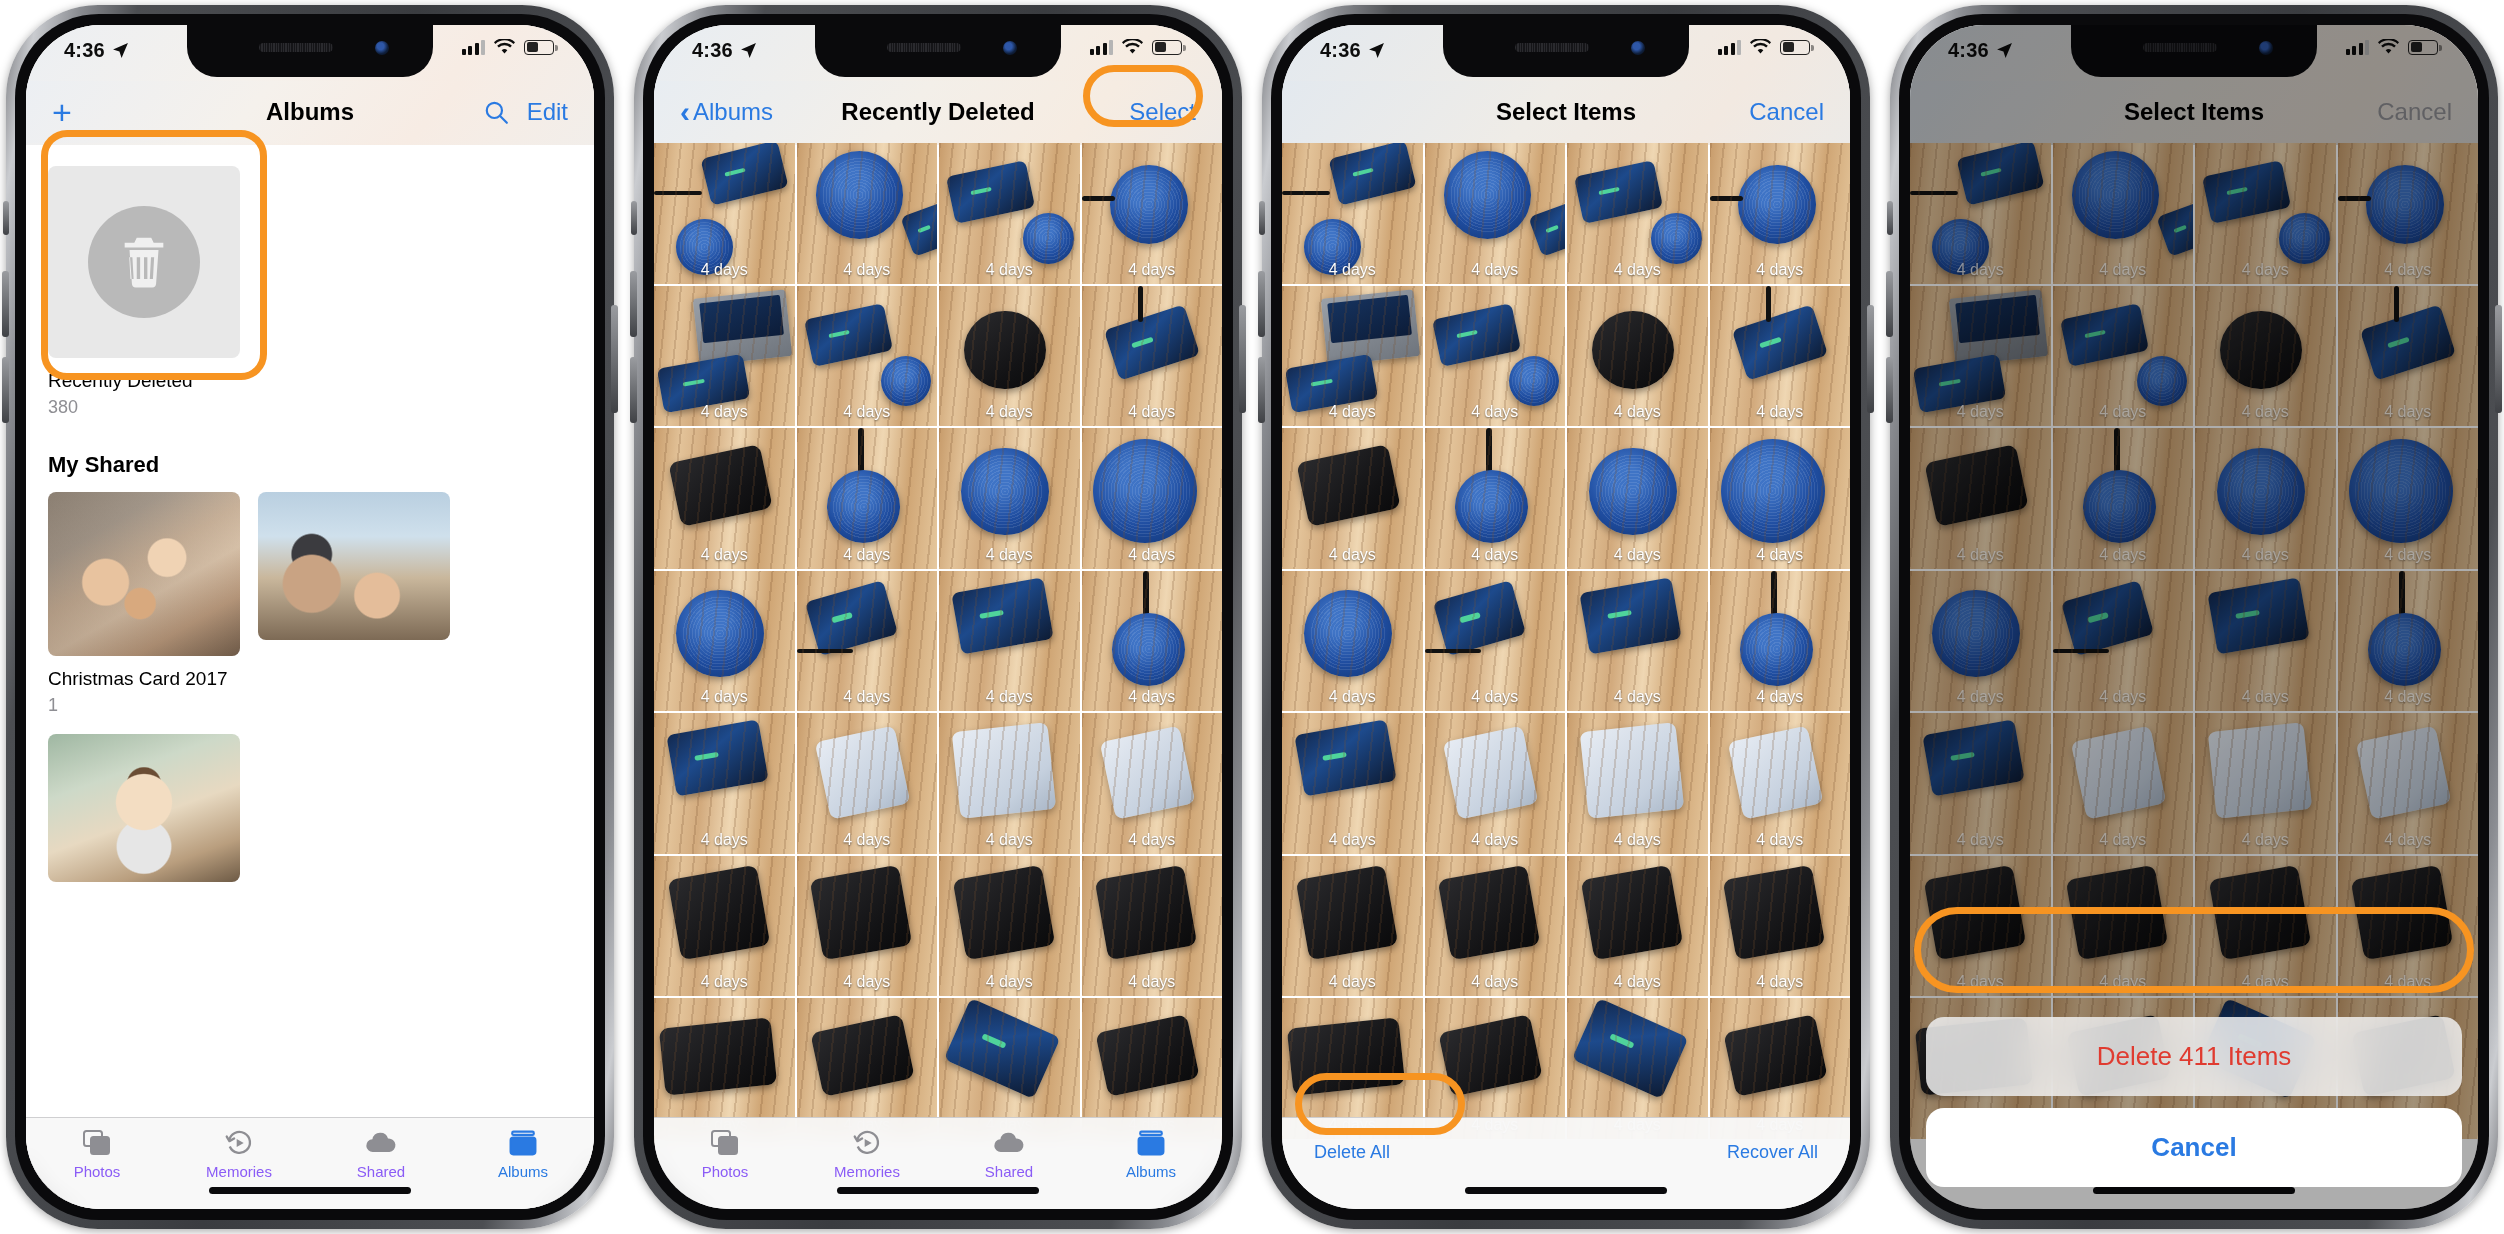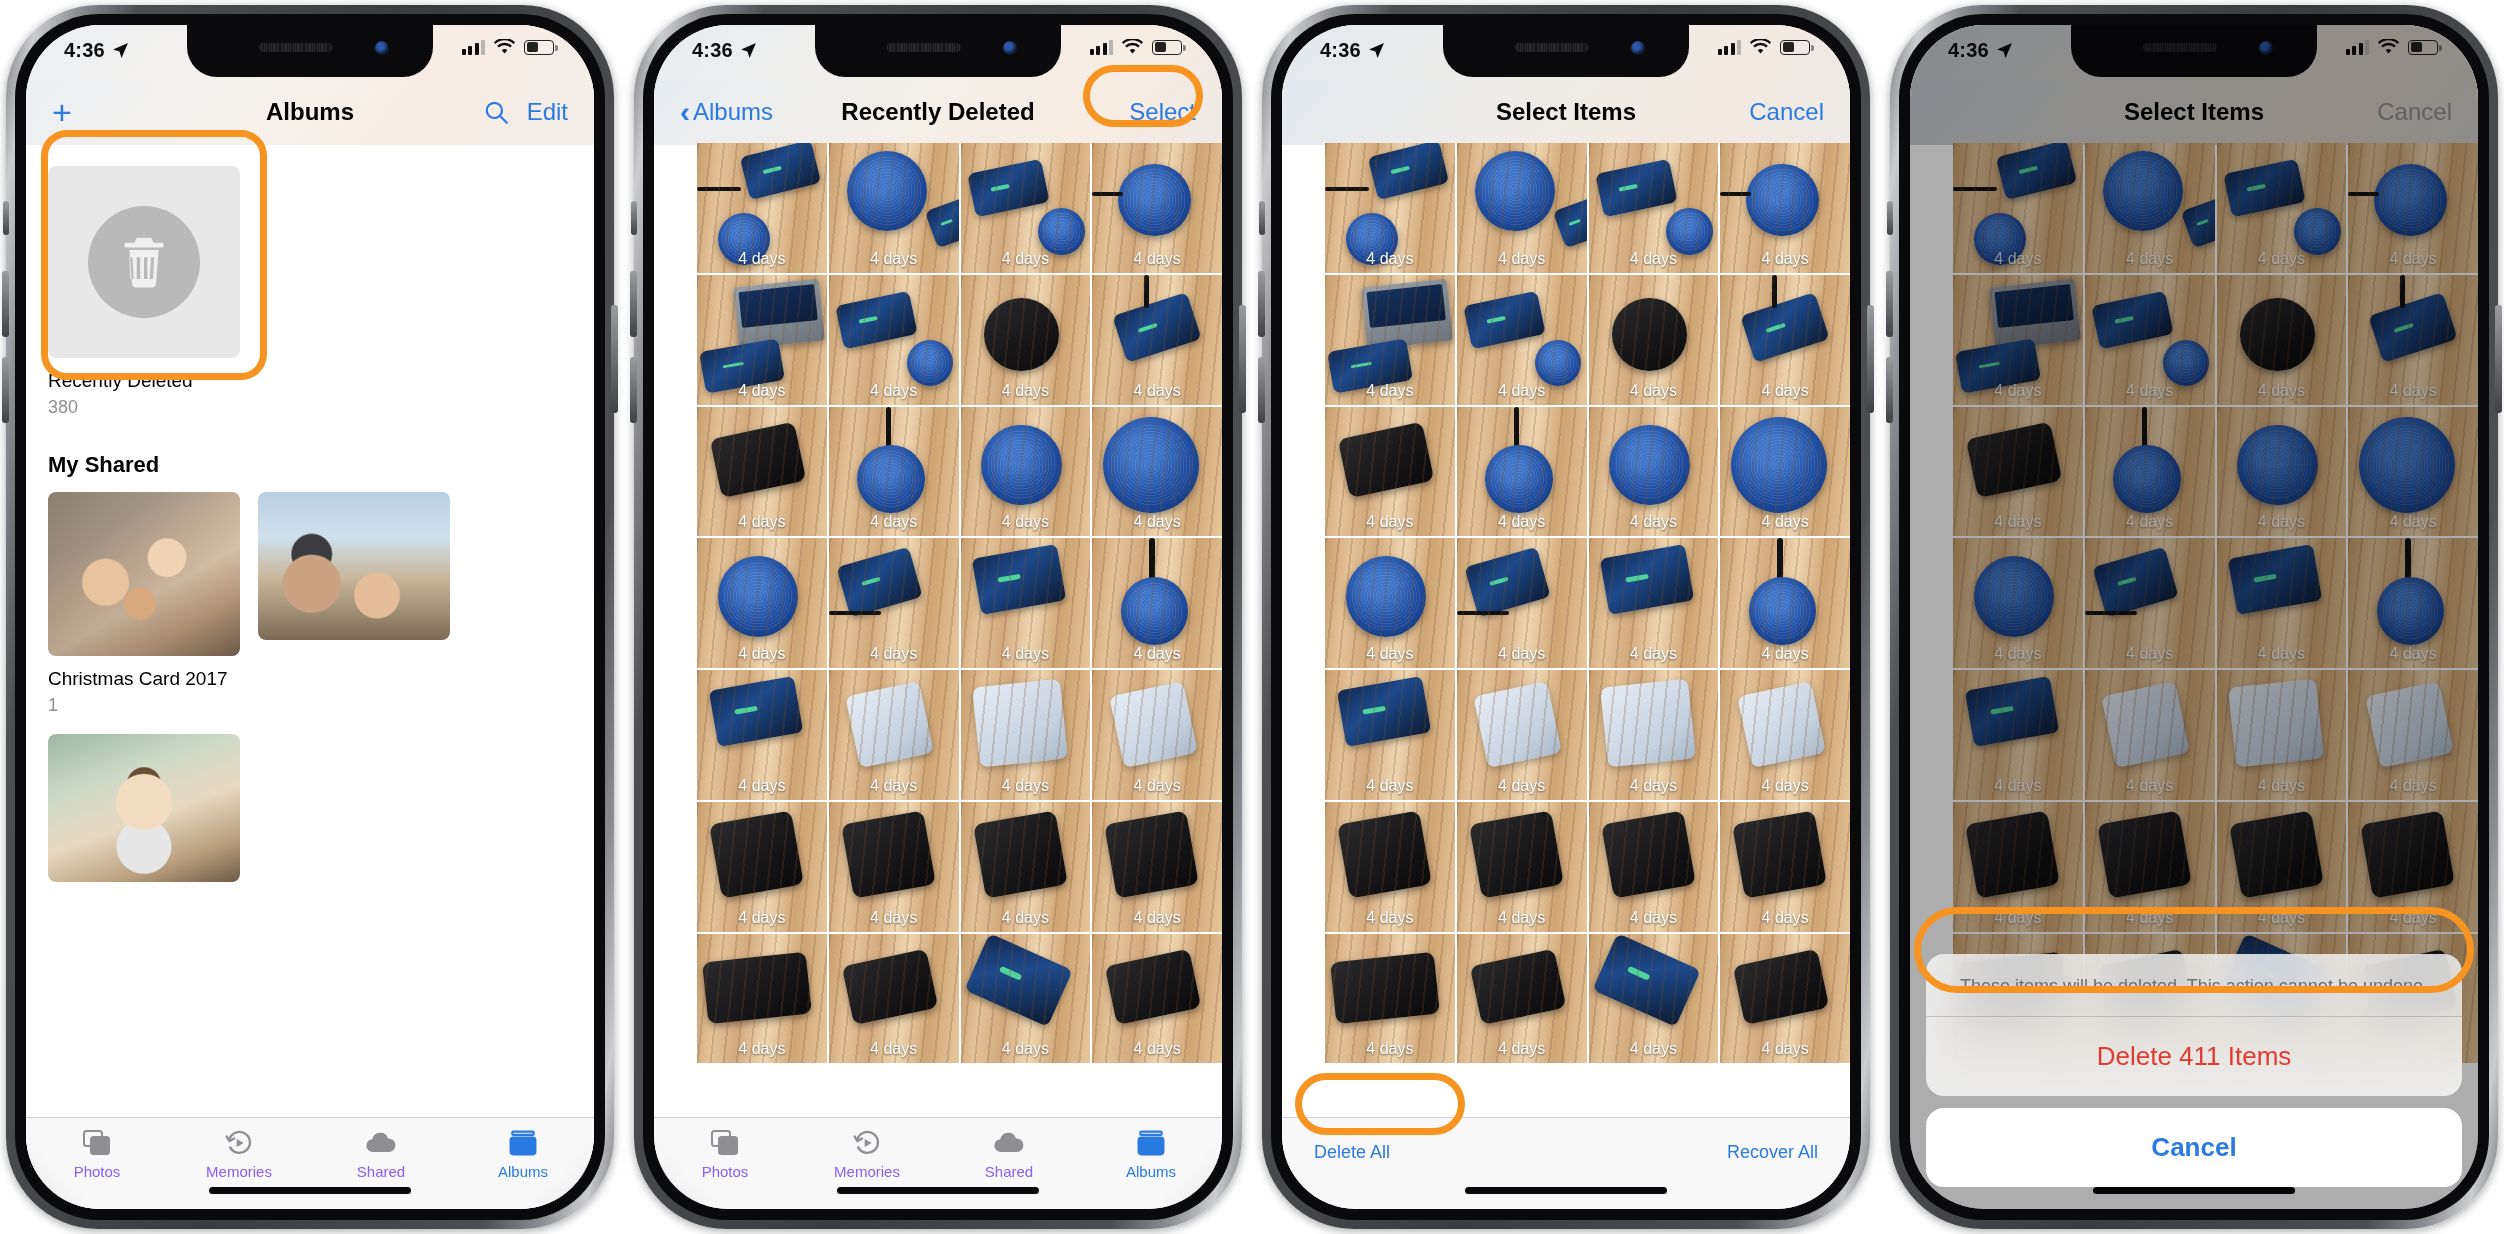--- a/index.html
+++ b/index.html
@@ -164,21 +164,21 @@
     display:flex; align-items:flex-start; justify-content:space-around;
     padding-top:10px;
     z-index: 30;
   }
   .tab { display:flex; flex-direction:column; align-items:center; gap:5px; width:25%; }
   .tab-label { font-size:15px; color:#8b5cf6; }
   .tab.active .tab-label { color:#2a7ae2; }
   .tab-icon { height:30px; display:flex; align-items:center; justify-content:center;}
 
   
-  .pgrid { display:grid; grid-template-columns:repeat(4,1fr); gap:2px; background:#fff;padding-left:43px; }
+  .pgrid { display:grid; grid-template-columns:repeat(4,1fr); gap:2px; background:#fff; }
   .pcell { position:relative; width:100%; padding-top:100%; overflow:hidden; }
   .pcell > .inner { position:absolute; inset:0; }
   .pcell .days {
     position:absolute; left:0; right:0; bottom:5px; text-align:center;
     color:#fff; font-size:16px; text-shadow:0 1px 2px rgba(0,0,0,.55);
   }
   
   .ph-wood  { background:linear-gradient(96deg,#c79b6a 0%,#e3c399 18%,#d2aa7d 36%,#efd7b3 56%,#cfa574 76%,#e6c89e 100%); }
   .ph-wood::after{content:"";position:absolute;inset:0;background:repeating-linear-gradient(96deg, rgba(120,80,45,.22) 0 2px, rgba(0,0,0,0) 2px 13px);}
   .ov-phone { position:absolute; background:linear-gradient(150deg,#13294f 0%,#1d4a8c 40%,#0d1b33 100%); border-radius:7px; box-shadow:0 3px 6px rgba(0,0,0,.35); }
@@ -1100,21 +1100,20 @@
               <div class="ov-dark" style="left: 14%; top: 18%; width: 66%; height: 46%; transform: rotate(-12deg);"></div>
             </div>
             <div class="days" style="opacity: 0.75;">4 days</div>
           </div>
         </div>
 
       <div class="dimmer"></div>
 
       <div class="sheet">
         <div class="sheet-group">
-          <div class="sheet-msg">These items will be deleted. This action cannot be undone.</div>
           <div class="sheet-action">Delete 411 Items</div>
         </div>
         <div class="sheet-cancel">Cancel</div>
       </div>
 
       <div class="home-ind"></div>
     </div>
 
     <div class="hl hl-pill" style="left:24px; top:902px; width:560px; height:86px;"></div>
   </div>

